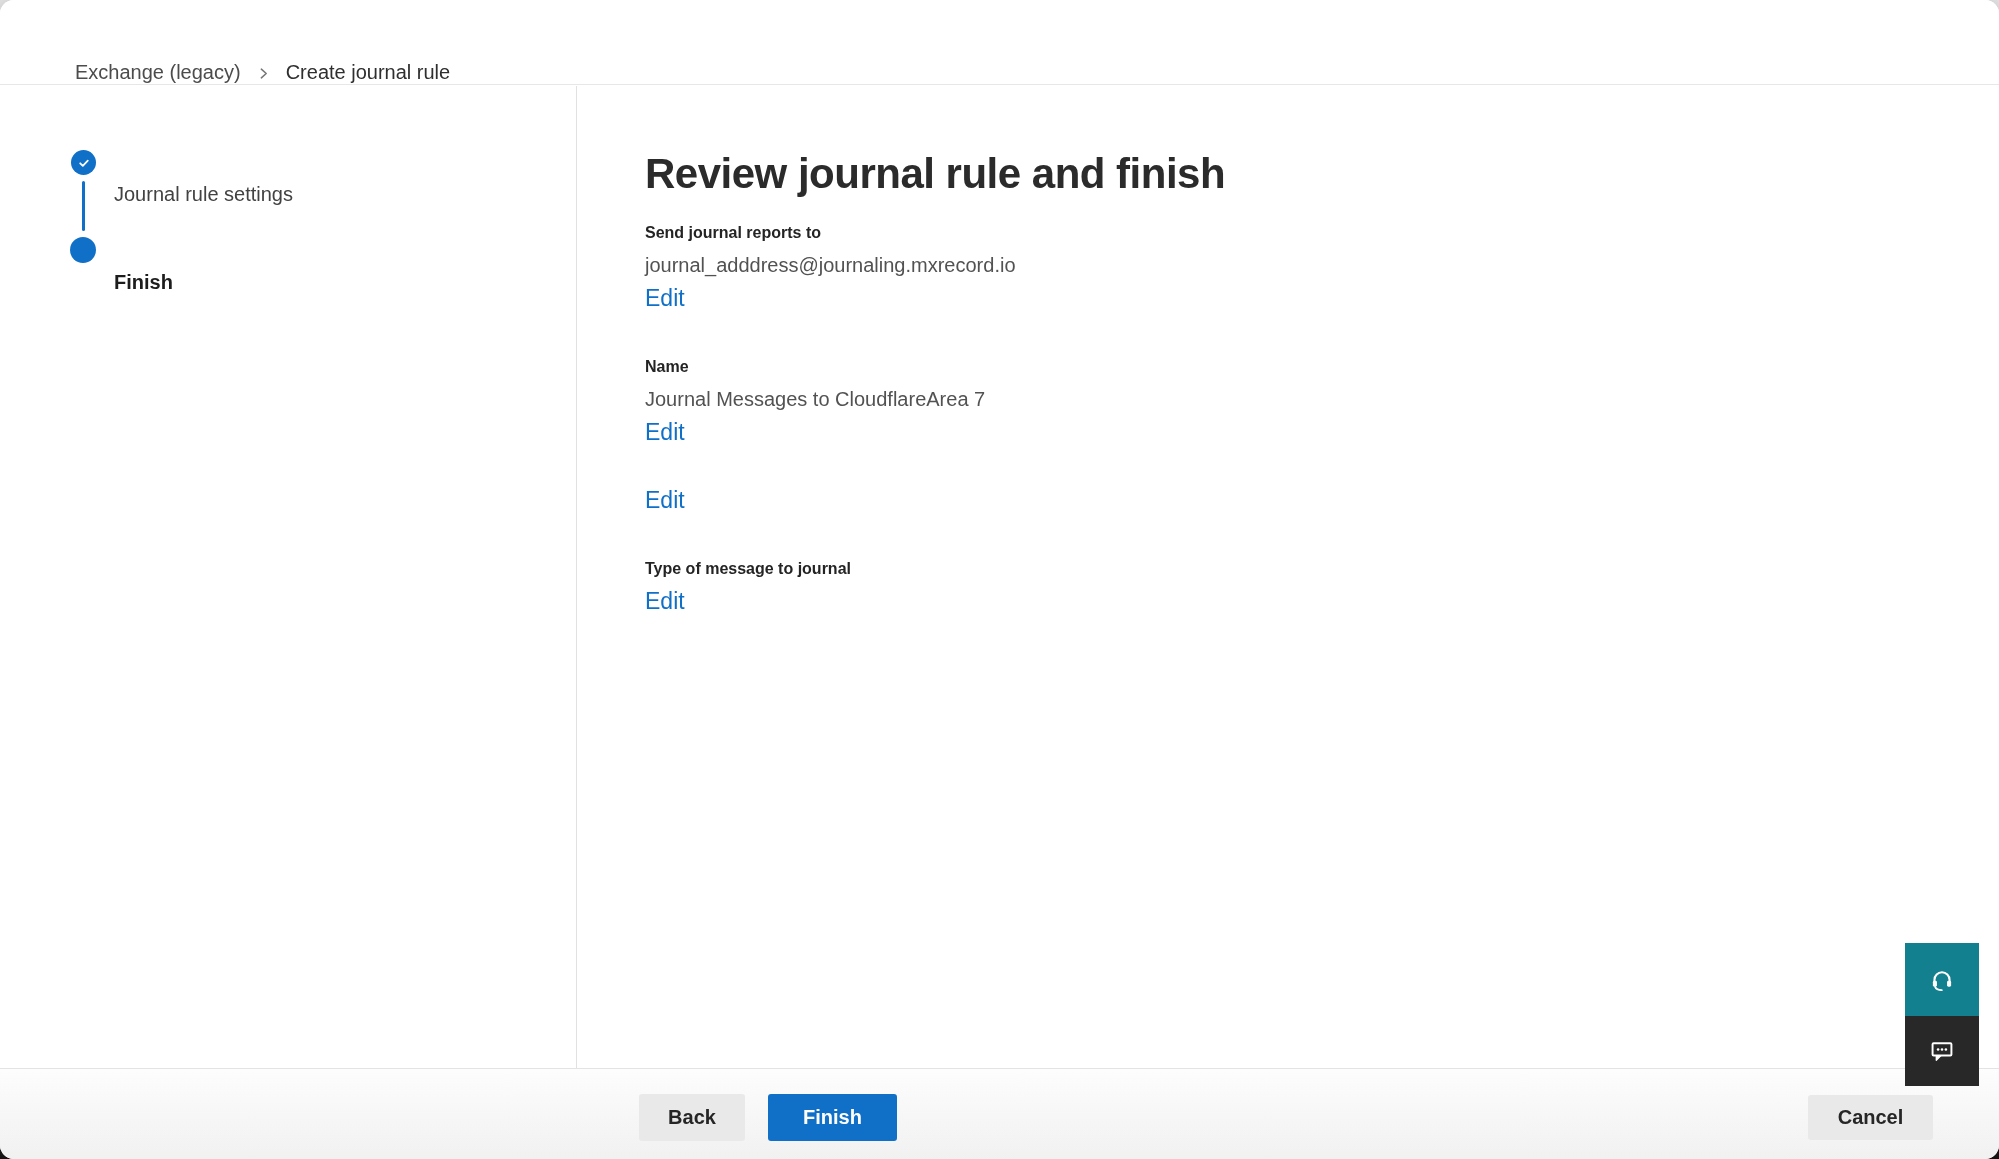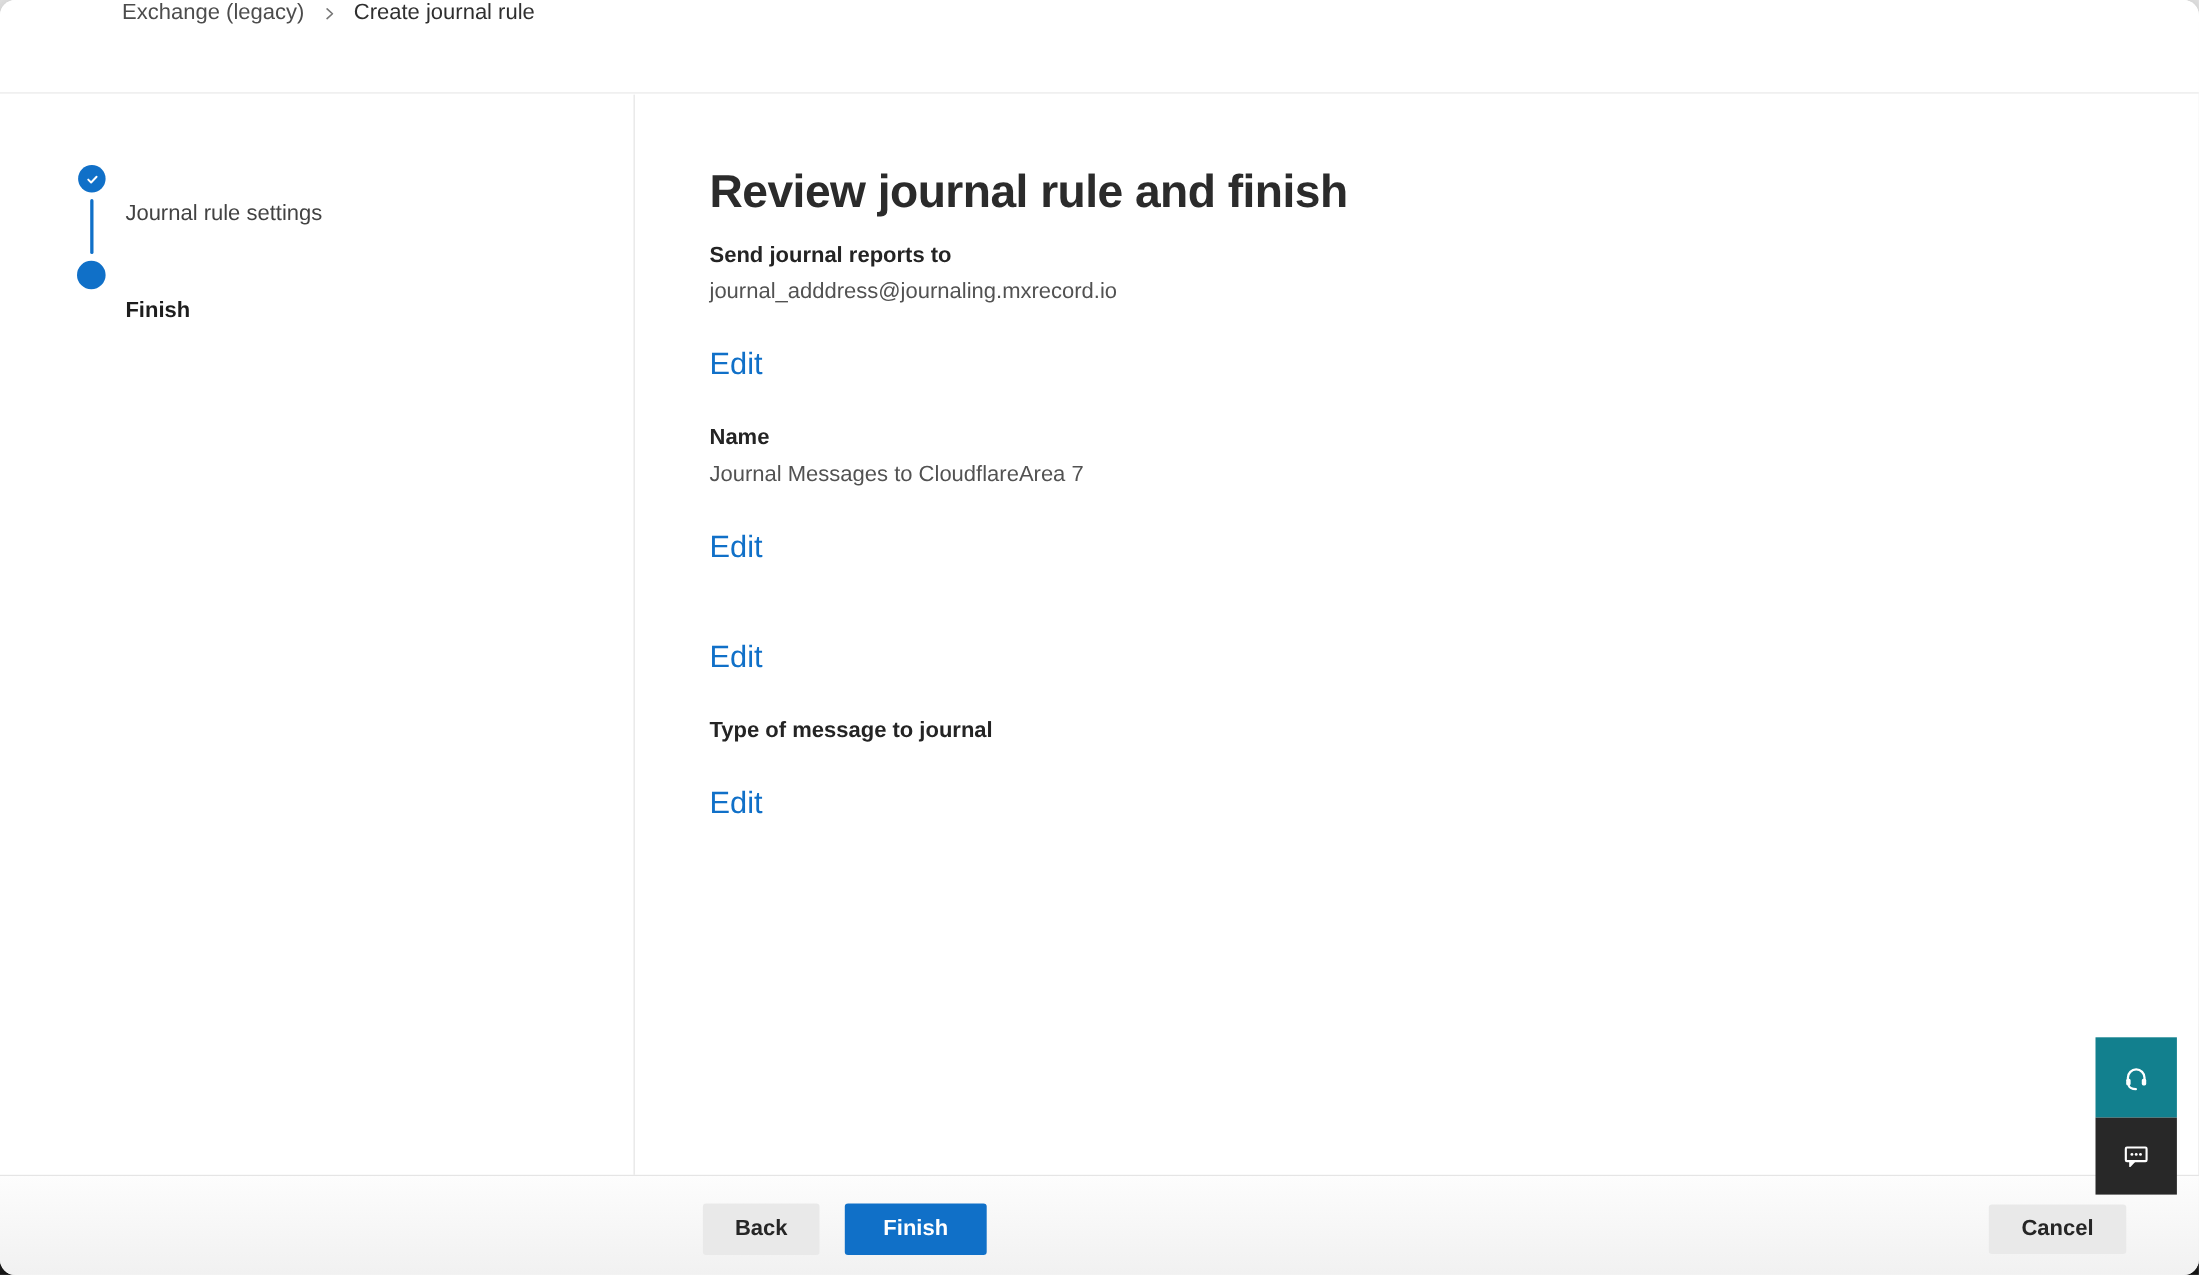--- a/index.html
+++ b/index.html
@@ -16,22 +16,22 @@
     border-radius: 14px;
     overflow: hidden;
     box-shadow: 0 4px 30px rgba(0,0,0,.25);
   }
 
   
   .topbar {
     position: absolute; top: 0; left: 0; right: 0; height: 85px;
     background: #fff;
     border-bottom: 1px solid #e7e7e7;
-    display: flex; align-items: flex-start;
-    padding-left: 111px;
+    display: flex; align-items: flex-end;
+    padding-left: 75px;
   }
   .breadcrumb { display: flex; align-items: center; gap: 16px; font-size: 20px; }
   .crumb-link { color: #4c4c4c; text-decoration: none; cursor: pointer; }
   .crumb-current { color: #2f2f2f; }
   .crumb-chevron { display: inline-flex; color: #767676; margin-top: 2px; }
 
   
   .sidebar {
     position: absolute; top: 86px; left: 0; width: 577px; bottom: 91px;
     background: #fff;
@@ -64,27 +64,27 @@
   .content {
     position: absolute; left: 645px; top: 148px; right: 80px; bottom: 92px;
     background: #fff;
   }
   .page-title {
     font-size: 42px; line-height: 52px; font-weight: 700;
     color: #2b2b2b; letter-spacing: -0.5px;
     margin-bottom: 16px;
   }
   .section { margin-bottom: 35px; }
-  .section-label { font-size: 20px; line-height: 33px; font-weight: 700; color: #242424; }
+  .section-label { font-size: 16px; line-height: 33px; font-weight: 700; color: #242424; }
   .section-value { font-size: 20px; line-height: 33px; color: #525252; }
   .edit-link {
     display: inline-block;
-    font-size: 28px; line-height: 33px;
+    font-size: 23px; line-height: 33px;
     color: var(--link_blue, #1070c8);
-    text-decoration: none; cursor: pointer; margin-top: 32px;
+    text-decoration: none; cursor: pointer;
   }
 
   
   .footer {
     position: absolute; left: 0; right: 0; bottom: 0; height: 91px;
     border-top: 1px solid #e3e3e3;
     background: linear-gradient(180deg, #fdfdfd 0%, #f1f1f1 100%);
     z-index: 5;
   }
   .btn {

